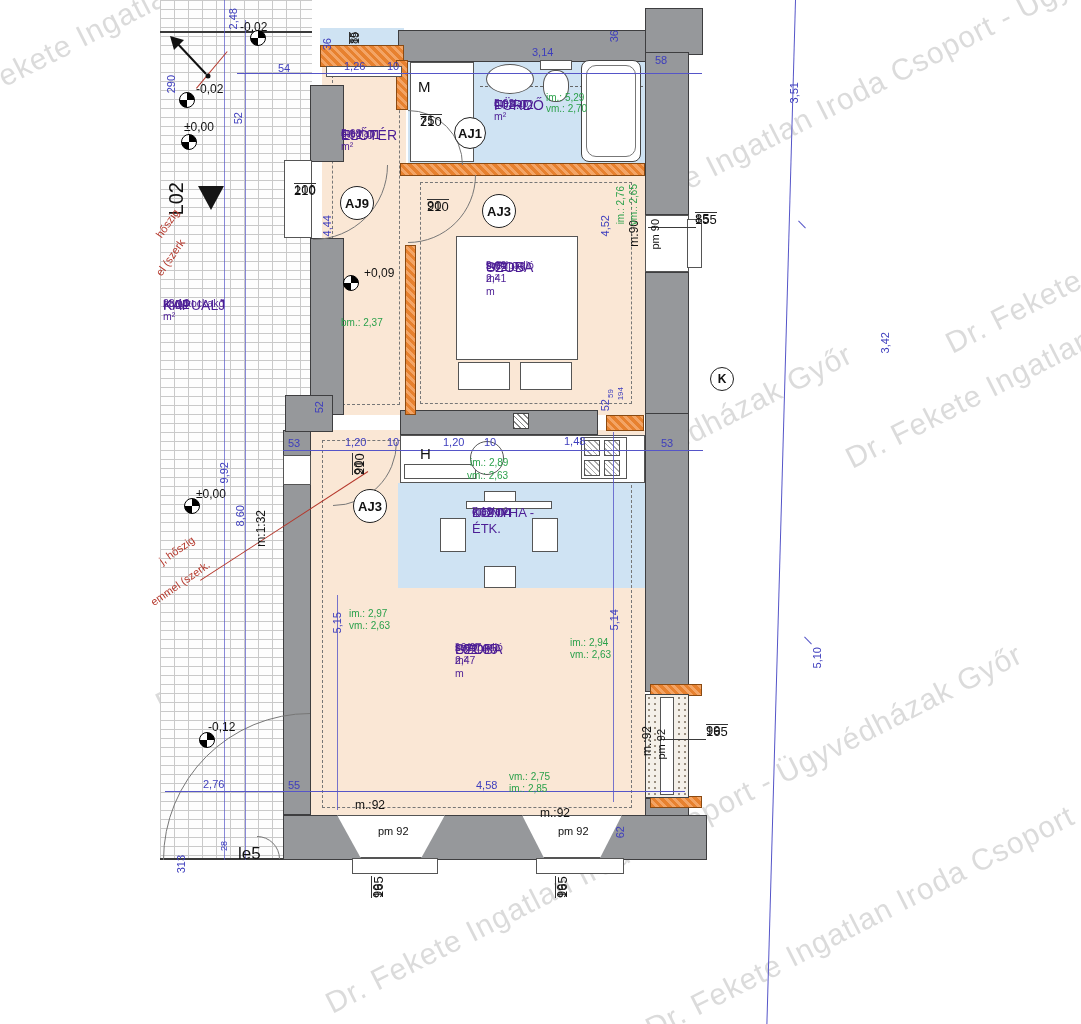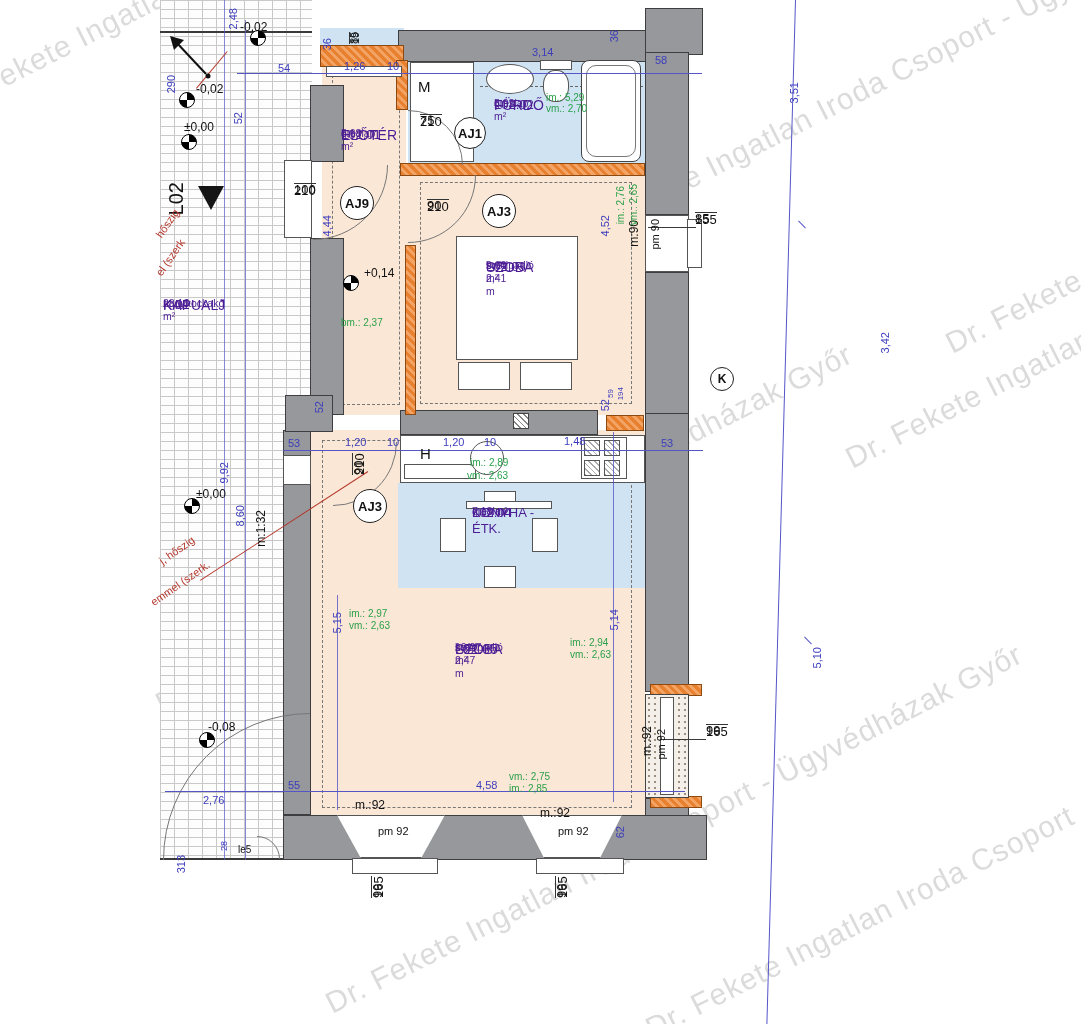--- a/index.html
+++ b/index.html
@@ -244,27 +244,27 @@
         <span>85</span>
         <span class="den">155</span>
       </div>
       <div class="ann vtx" style="left: 628px; top: 220px; font-size: 12px;">m:90</div>
       <div class="ann vtx" style="left: 650px; top: 219px; font-size: 11px;">pm 90</div>
       <div class="ann grn vtx" style="left: 616px; top: 186px; font-size: 10px;">im.: 2,76</div>
       <div class="ann grn vtx" style="left: 629px; top: 184px; font-size: 10px;">vm.: 2,65</div>
       <div class="ann grn" style="left: 546px; top: 93px; font-size: 10px;">im.: 5,29</div>
       <div class="ann grn" style="left: 546px; top: 104px; font-size: 10px;">vm.: 2,70</div>
       <div class="ann " style="left: 418px; top: 79px; font-size: 15px;">M</div>
-      <div class="ann " style="left: 364px; top: 267px; font-size: 12px;">+0,14</div>
+      <div class="ann " style="left: 364px; top: 267px; font-size: 12px;">+0,09</div>
       <div class="ann grn" style="left: 341px; top: 318px; font-size: 10px;">bm.: 2,37</div>
       <div class="ann " style="left: 240px; top: 21px; font-size: 12px;">-0,02</div>
       <div class="ann " style="left: 196px; top: 83px; font-size: 12px;">-0,02</div>
       <div class="ann " style="left: 184px; top: 121px; font-size: 12px;">±0,00</div>
       <div class="ann " style="left: 196px; top: 488px; font-size: 12px;">±0,00</div>
-      <div class="ann " style="left: 208px; top: 721px; font-size: 12px;">-0,08</div>
+      <div class="ann " style="left: 208px; top: 721px; font-size: 12px;">-0,12</div>
       <div class="ann vtx" style="left: 166px; top: 182px; font-size: 20px;">L02</div>
       <div class="ann red" style="left: 152px; top: 218px; font-size: 11px; transform: rotate(-55deg);">hőszig</div>
       <div class="ann red" style="left: 150px; top: 252px; font-size: 11px; transform: rotate(-55deg);">el (szerk</div>
       <div class="ann red" style="left: 157px; top: 545px; font-size: 11px; transform: rotate(-35deg);">j, hőszig</div>
       <div class="ann red" style="left: 146px; top: 578px; font-size: 11px; transform: rotate(-35deg);">emmel (szerk.</div>
       <div class="ann dim" style="left: 288px; top: 438px;">53</div>
       <div class="ann dim" style="left: 345px; top: 437px;">1,20</div>
       <div class="ann dim" style="left: 387px; top: 437px;">10</div>
       <div class="ann dim" style="left: 443px; top: 437px;">1,20</div>
       <div class="ann dim" style="left: 484px; top: 437px;">10</div>
@@ -289,32 +289,32 @@
       <div class="ann grn" style="left: 570px; top: 650px; font-size: 10px;">vm.: 2,63</div>
       <div class="ann vtx" style="left: 255px; top: 510px; font-size: 12px;">m:1:32</div>
       <div class="ann dim vtx" style="left: 219px; top: 462px;">9,92</div>
       <div class="ann dim vtx" style="left: 235px; top: 505px;">8,60</div>
       <div class="ann vtx" style="left: 641px; top: 726px; font-size: 12px;">m.:92</div>
       <div class="ann vtx" style="left: 656px; top: 729px; font-size: 11px;">pm 92</div>
       <div class="ann frac" style="left: 706px; top: 724px;">
         <span>99</span>
         <span class="den">165</span>
       </div>
-      <div class="ann dim" style="left: 203px; top: 795px;">2,76</div>
+      <div class="ann dim" style="left: 203px; top: 779px;">2,76</div>
       <div class="ann dim" style="left: 288px; top: 780px;">55</div>
       <div class="ann dim" style="left: 476px; top: 780px;">4,58</div>
       <div class="ann grn" style="left: 509px; top: 772px; font-size: 10px;">vm.: 2,75</div>
       <div class="ann grn" style="left: 509px; top: 784px; font-size: 10px;">im.: 2,85</div>
       <div class="ann " style="left: 355px; top: 799px; font-size: 12px;">m.:92</div>
       <div class="ann " style="left: 378px; top: 826px; font-size: 11px;">pm 92</div>
       <div class="ann " style="left: 540px; top: 807px; font-size: 12px;">m.:92</div>
       <div class="ann " style="left: 558px; top: 826px; font-size: 11px;">pm 92</div>
       <div class="ann dim vtx" style="left: 615px; top: 826px;">62</div>
       <div class="ann dim vtx" style="left: 220px; top: 841px; font-size: 9px;">28</div>
-      <div class="ann " style="left: 238px; top: 845px; font-size: 10px;">le5</div>
+      <div class="ann " style="left: 238px; top: 845px; font-size: 17px;">le5</div>
       <div class="ann dim vtx" style="left: 176px; top: 855px;">313</div>
       <div class="ann frac fracv" style="left: 371px; top: 898px;">
         <span>99</span>
         <span class="den">165</span>
       </div>
       <div class="ann frac fracv" style="left: 555px; top: 898px;">
         <span>99</span>
         <span class="den">165</span>
       </div>
       <div class="ann dim vtx" style="left: 789px; top: 82px;">3,51</div>

